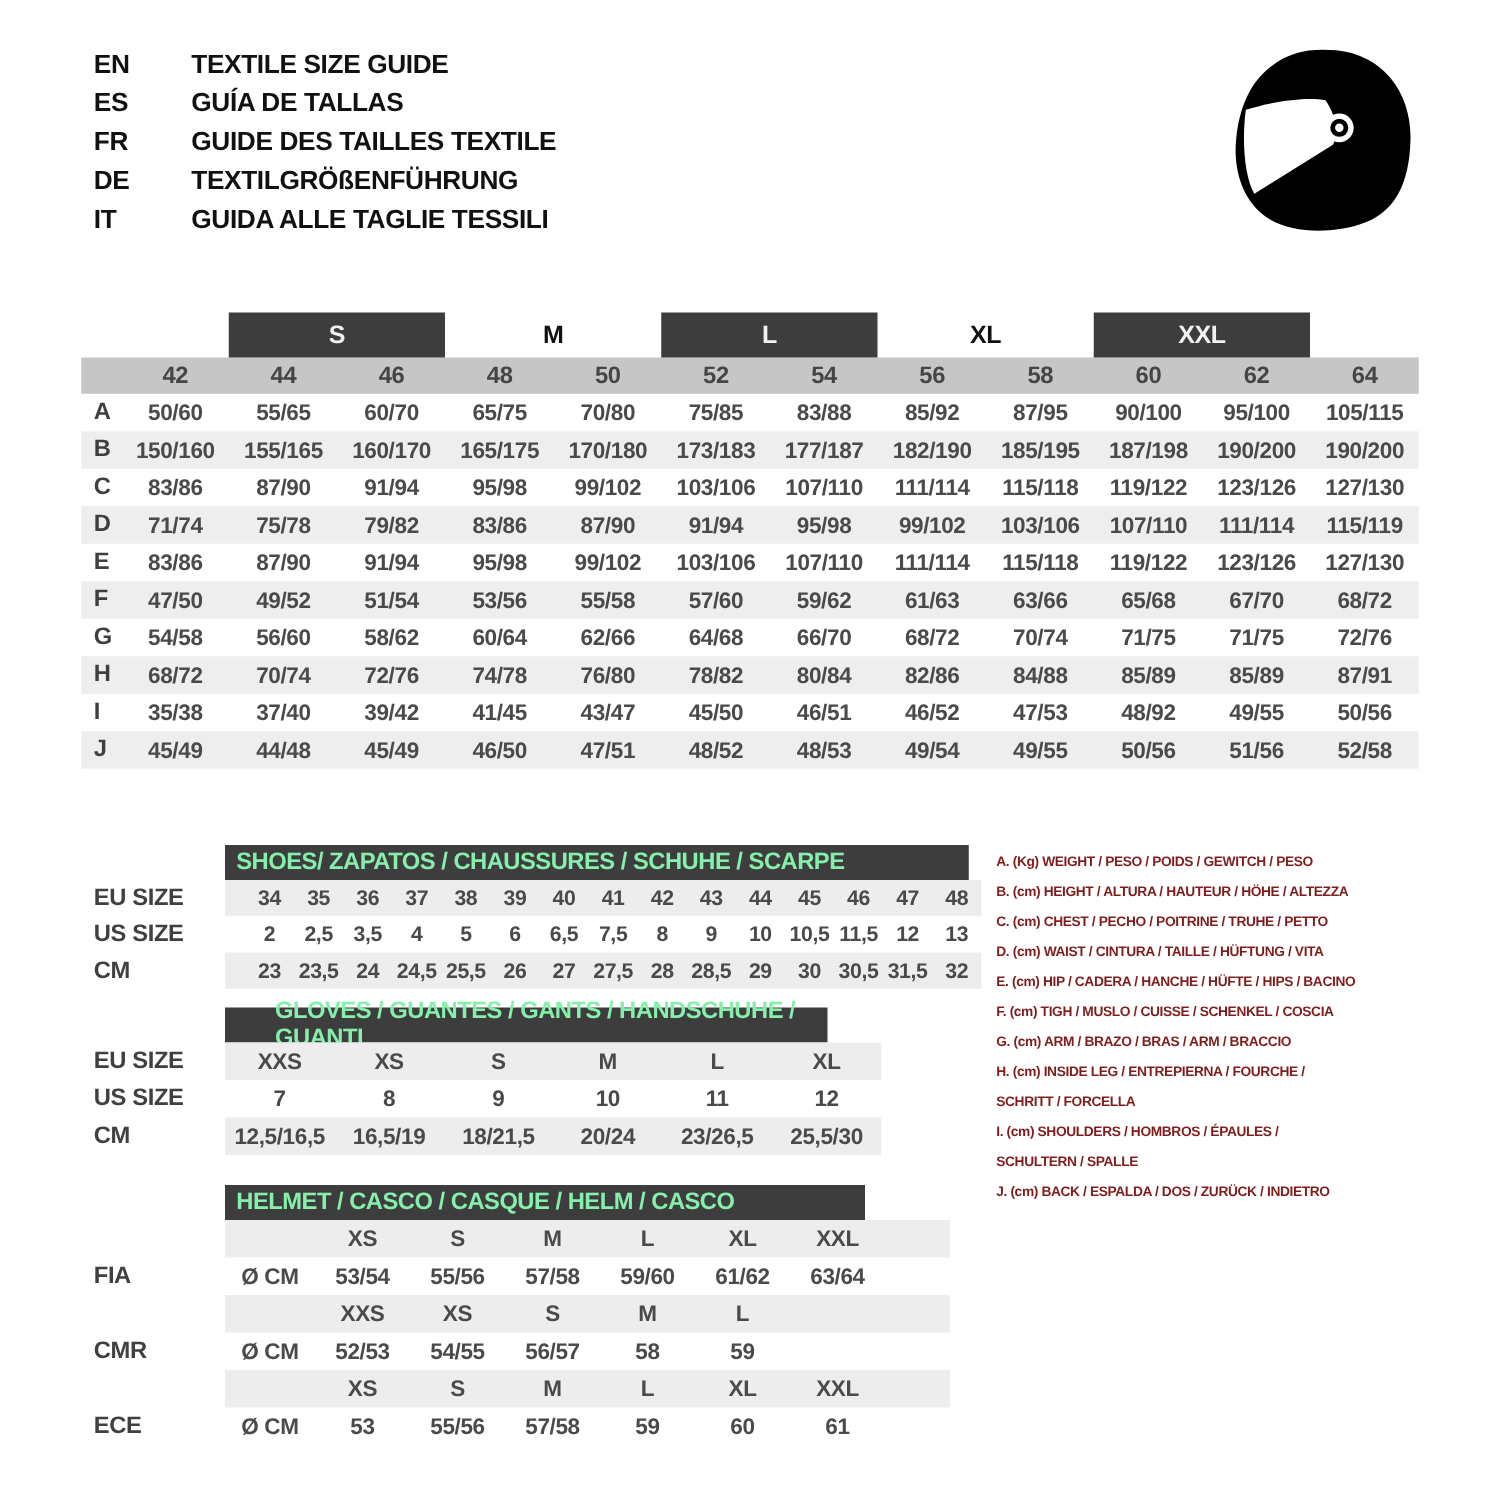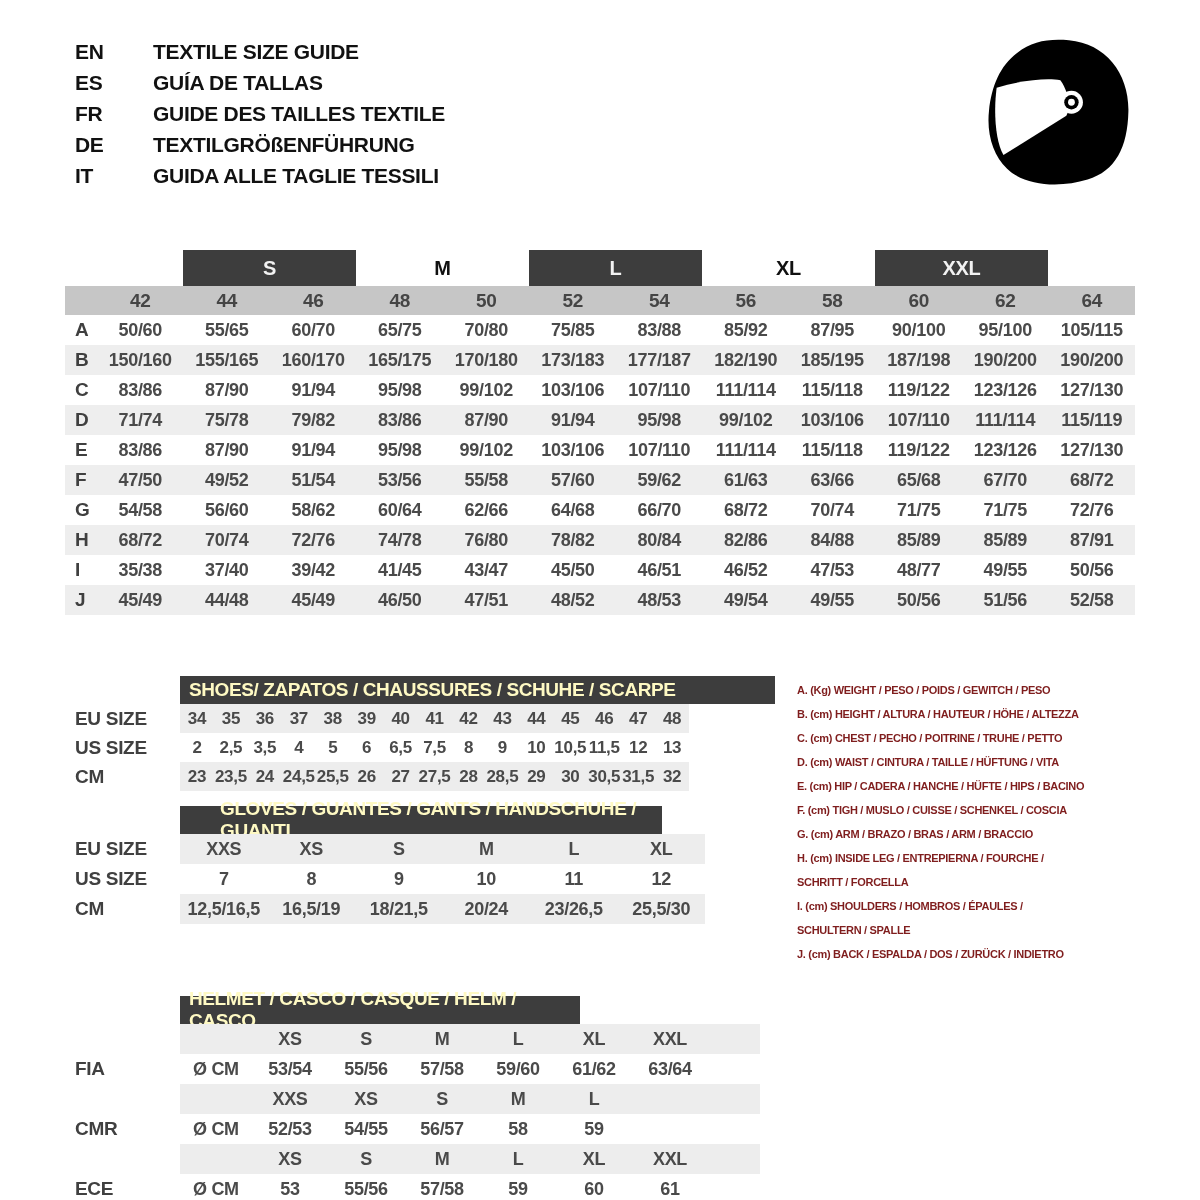--- a/index.html
+++ b/index.html
@@ -24,42 +24,42 @@
   .g-s{left:118px;} .g-m{left:291px;} .g-l{left:464px;} .g-xl{left:637px;} .g-xxl{left:810px;}
   .band{display:flex;height:29px;background:#c6c6c6;align-items:center;font-size:19px;color:#454545;}
   .spacer{width:32px;}
   .cells{flex:1;display:flex;align-items:center;}
   .cells span{flex:1;text-align:center;}
   .mrow{display:flex;height:30px;align-items:center;}
   .mrow.alt{background:#eeeeee;}
   .rlabel{width:32px;box-sizing:border-box;padding-left:10px;color:#3f3f3f;font-size:19px;}
 
   
-  .tbar{height:28px;background:#3d3d3d;color:#fef9c3;display:flex;align-items:center;
+  .tbar{height:28px;background:#3d3d3d;color:#86efac;display:flex;align-items:center;
         padding-left:9px;box-sizing:border-box;font-size:19px;letter-spacing:-0.4px;}
   .trow{display:flex;}
   .tlabel{width:115px;display:flex;align-items:center;padding-left:10px;box-sizing:border-box;
           color:#404040;font-size:19px;background:#fff;}
   .tcells{display:flex;align-items:center;color:#4a4a4a;}
   .tcells.grey{background:#ededed;}
 
   .stable{position:absolute;left:65px;top:676px;font-size:17px;}
   .stable .tbar{margin-left:115px;width:595px;}
   .stable .trow{height:29px;}
-  .stable .tcells{width:509px;}
+  .stable .tcells{width:589px;padding-left:16px;}
   .stable .tcells span{flex:1;text-align:center;}
 
   .gtable{position:absolute;left:65px;top:806px;font-size:18px;}
   .gtable .tbar{margin-left:115px;width:482px;padding-left:40px;}
   .gtable .trow{height:30px;}
   .gtable .tcells{width:525px;}
   .gtable .tcells span{flex:1;text-align:center;}
 
   .htable{position:absolute;left:65px;top:948px;font-size:18px;}
-  .htable .tbar{margin-left:115px;width:400px;margin-top:48px;}
+  .htable .tbar{margin-left:115px;width:512px;}
   .htable .trow{height:30px;}
   .htable .tcells{width:580px;}
   .htable .tcells span{width:76px;flex:none;text-align:center;}
   .htable .tcells.hsizes{padding-left:72px;box-sizing:border-box;}
   .htable .tcells .unit{width:72px;flex:none;text-align:left;padding-left:13px;box-sizing:border-box;}
 
   
   .legend{position:absolute;left:797px;top:678px;width:380px;font-size:11px;line-height:24px;color:#7f1d1d;}
   .legend div{white-space:nowrap;}
 </style>
@@ -267,21 +267,21 @@
         <div class="cells">
           <span>35/38</span>
           <span>37/40</span>
           <span>39/42</span>
           <span>41/45</span>
           <span>43/47</span>
           <span>45/50</span>
           <span>46/51</span>
           <span>46/52</span>
           <span>47/53</span>
-          <span>48/77</span>
+          <span>48/92</span>
           <span>49/55</span>
           <span>50/56</span>
         </div>
       </div>
     <div class="mrow alt">
         <span class="rlabel">J</span>
         <div class="cells">
           <span>45/49</span>
           <span>44/48</span>
           <span>45/49</span>

